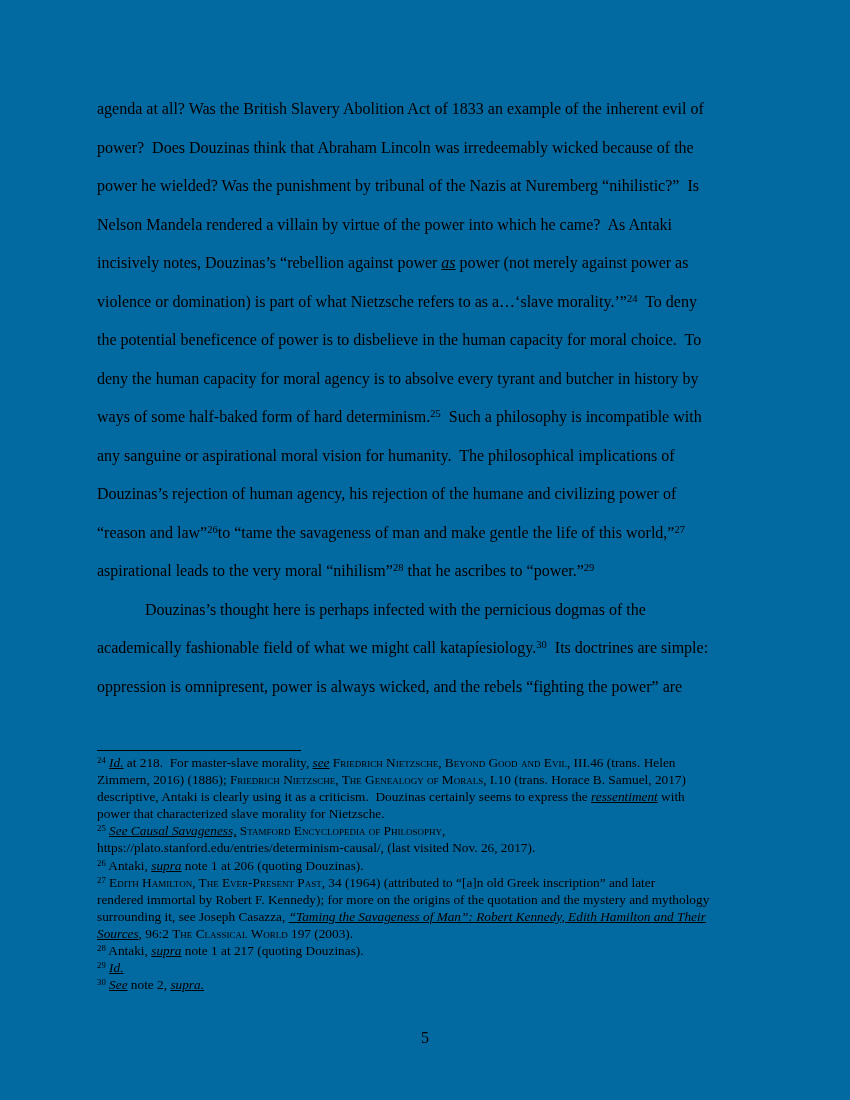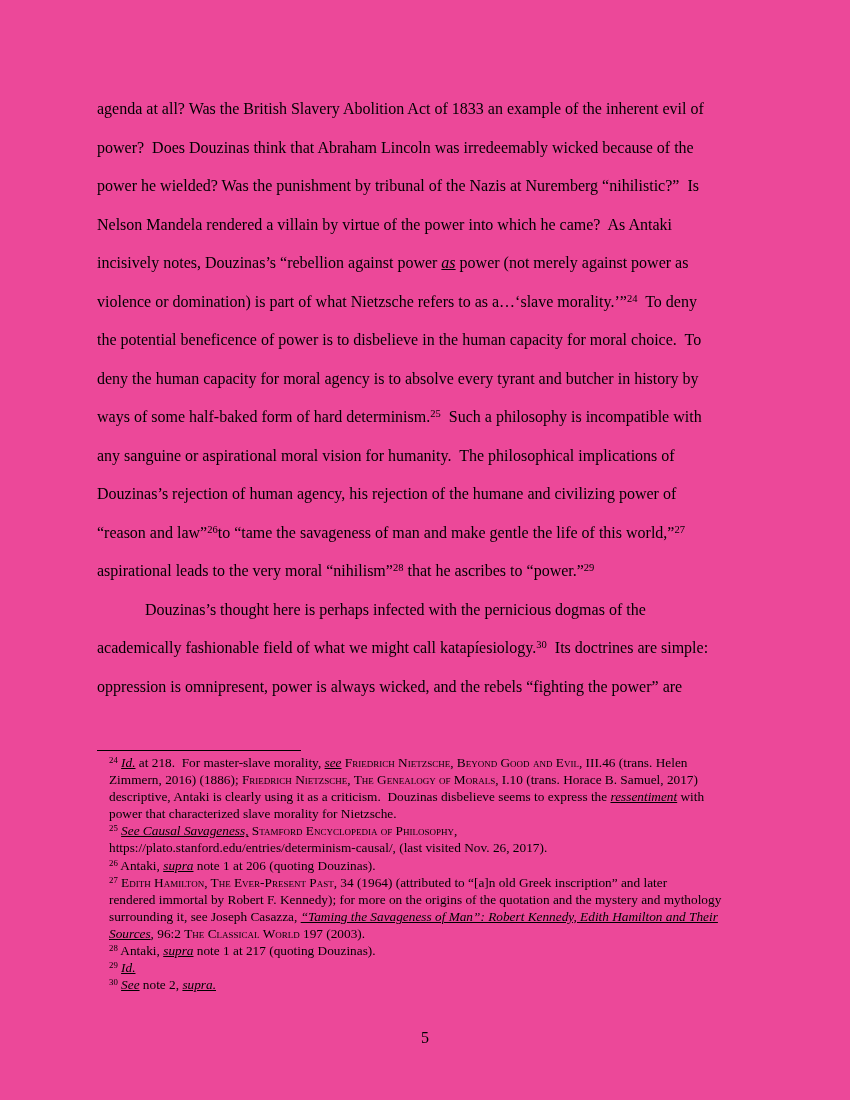--- a/index.html
+++ b/index.html
@@ -1,38 +1,38 @@
 <!DOCTYPE html>
 <html><head>
 <meta charset="utf-8">
 <style>
   * { margin:0; padding:0; box-sizing:border-box; }
   html,body { background:#ffffff; }
   .page {
-    position:relative; width:850px; height:1100px; background:#ec4899;
+    position:relative; width:850px; height:1100px; background:#0369a1;
     font-family:"Liberation Serif", serif; color:#000000; overflow:hidden;
   }
   .body-text {
     position:absolute; left:97px; top:90px; width:690px;
     font-size:16px; line-height:38.5px;
   }
   .line { white-space:pre; height:38.5px; }
   .line.indent { padding-left:48px; }
   .i  { font-style:italic;text-decoration:underline; }
   .sc { font-variant:small-caps; }
   .sup { position:relative; top:-0.45em; font-size:66%; line-height:0;text-align:center; }
   .footnote-sep {
     position:absolute; left:97px; top:750px; width:204px;
     border-top:1px solid #000000; height:0;
   }
   .footnotes {
     position:absolute; left:97px; top:754px; width:675px;
     font-size:13.3px; line-height:17.1px;
   }
-  .fline { white-space:pre;margin-left:12px; }
+  .fline { white-space:pre; }
   .page-number {
     position:absolute; left:0; top:1029px; width:850px;
     text-align:center; font-size:16px;
   }
 </style>
 </head>
 <body>
 
 <div class="page">
   <div class="body-text" id="body-text">
@@ -50,21 +50,21 @@
       <div class="line"><span>“reason and law”</span><span class="sup">26</span><span>to “tame the savageness of man and make gentle the life of this world,”</span><span class="sup">27</span></div>
       <div class="line"><span>aspirational leads to the very moral “nihilism”</span><span class="sup">28</span><span> that he ascribes to “power.”</span><span class="sup">29</span></div>
       <div class="line indent"><span>Douzinas’s thought here is perhaps infected with the pernicious dogmas of the</span></div>
       <div class="line"><span>academically fashionable field of what we might call katapíesiology.</span><span class="sup">30</span><span>  Its doctrines are simple:</span></div>
       <div class="line"><span>oppression is omnipresent, power is always wicked, and the rebels “fighting the power” are</span></div>
     </div>
   <div class="footnote-sep"></div>
   <div class="footnotes" id="footnotes">
       <div class="fline"><span class="sup">24</span><span> </span><span class="i">Id.</span><span> at 218.  For master-slave morality, </span><span class="i">see</span><span> </span><span class="sc">Friedrich Nietzsche, Beyond Good and Evil</span><span>, III.46 (trans. Helen</span></div>
       <div class="fline"><span>Zimmern, 2016) (1886); </span><span class="sc">Friedrich Nietzsche, The Genealogy of Morals</span><span>, I.10 (trans. Horace B. Samuel, 2017)</span></div>
-      <div class="fline"><span>descriptive, Antaki is clearly using it as a criticism.  Douzinas disbelieve seems to express the </span><span class="i">ressentiment</span><span> with</span></div>
+      <div class="fline"><span>descriptive, Antaki is clearly using it as a criticism.  Douzinas certainly seems to express the </span><span class="i">ressentiment</span><span> with</span></div>
       <div class="fline"><span>power that characterized slave morality for Nietzsche.</span></div>
       <div class="fline"><span class="sup">25</span><span> </span><span class="i">See Causal Savageness,</span><span> </span><span class="sc">Stamford Encyclopedia of Philosophy</span><span>,</span></div>
       <div class="fline"><span>https://plato.stanford.edu/entries/determinism-causal/, (last visited Nov. 26, 2017).</span></div>
       <div class="fline"><span class="sup">26</span><span> Antaki, </span><span class="i">supra</span><span> note 1 at 206 (quoting Douzinas).</span></div>
       <div class="fline"><span class="sup">27</span><span> </span><span class="sc">Edith Hamilton, The Ever-Present Past</span><span>, 34 (1964) (attributed to “[a]n old Greek inscription” and later</span></div>
       <div class="fline"><span>rendered immortal by Robert F. Kennedy); for more on the origins of the quotation and the mystery and mythology</span></div>
       <div class="fline"><span>surrounding it, see Joseph Casazza, </span><span class="i">“Taming the Savageness of Man”: Robert Kennedy, Edith Hamilton and Their</span></div>
       <div class="fline"><span class="i">Sources</span><span>, 96:2 </span><span class="sc">The Classical World</span><span> 197 (2003).</span></div>
       <div class="fline"><span class="sup">28</span><span> Antaki, </span><span class="i">supra</span><span> note 1 at 217 (quoting Douzinas).</span></div>
       <div class="fline"><span class="sup">29</span><span> </span><span class="i">Id.</span></div>

